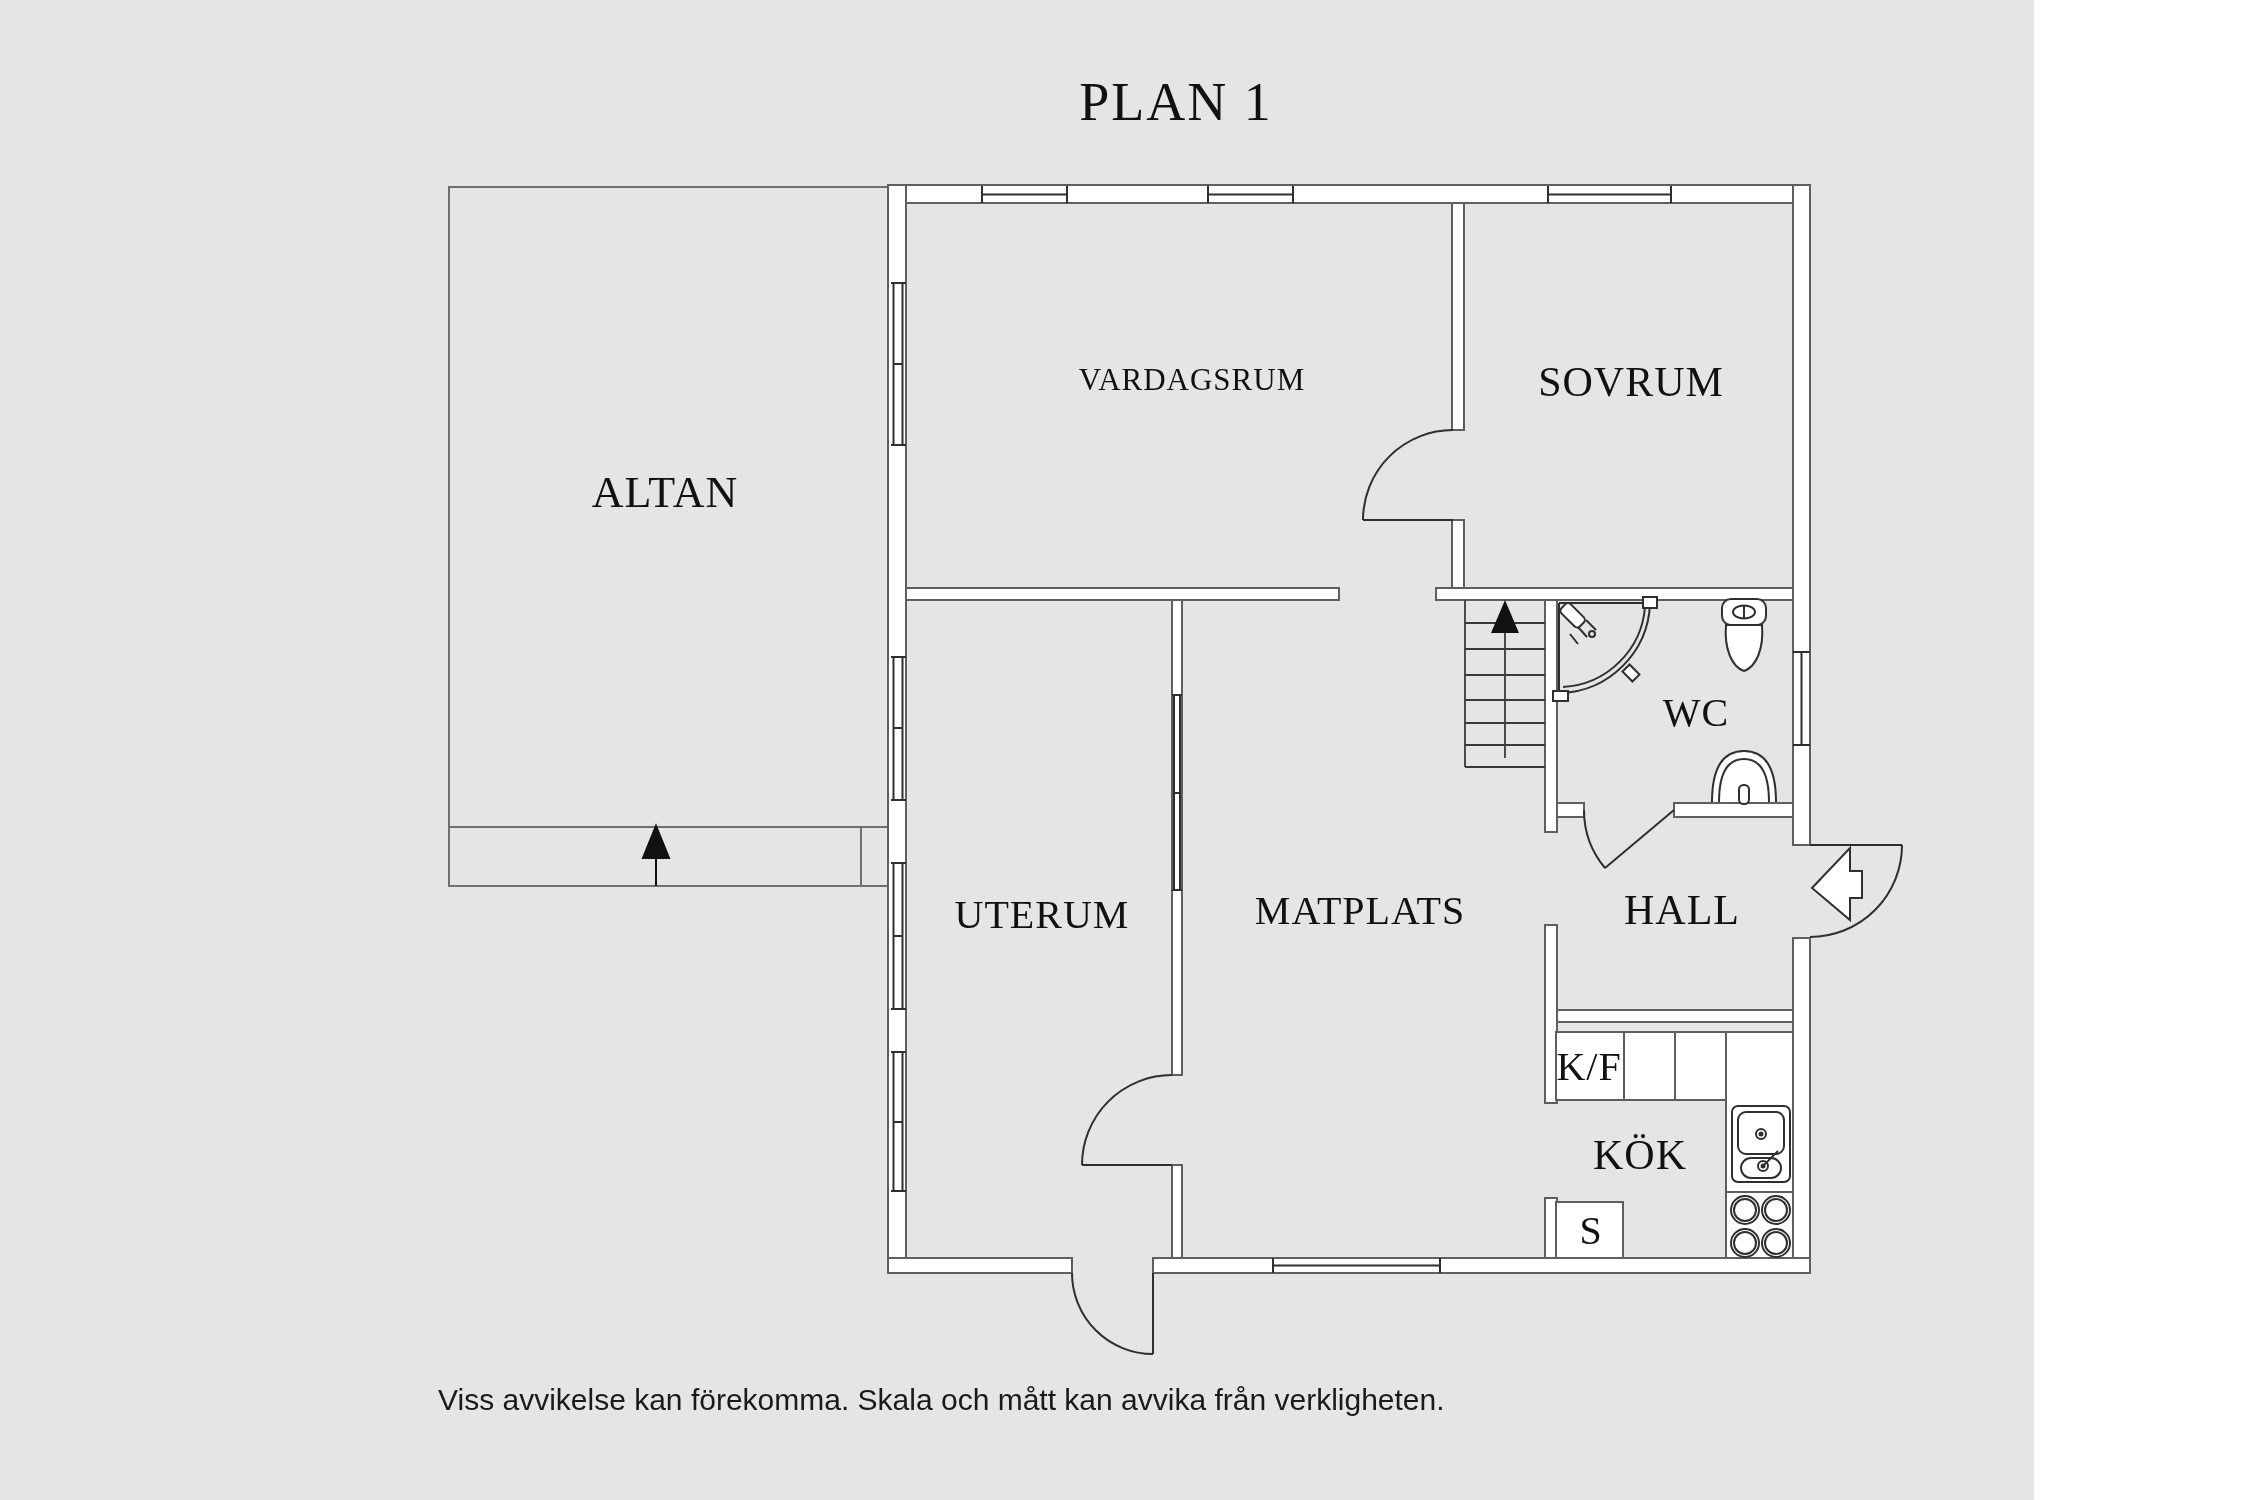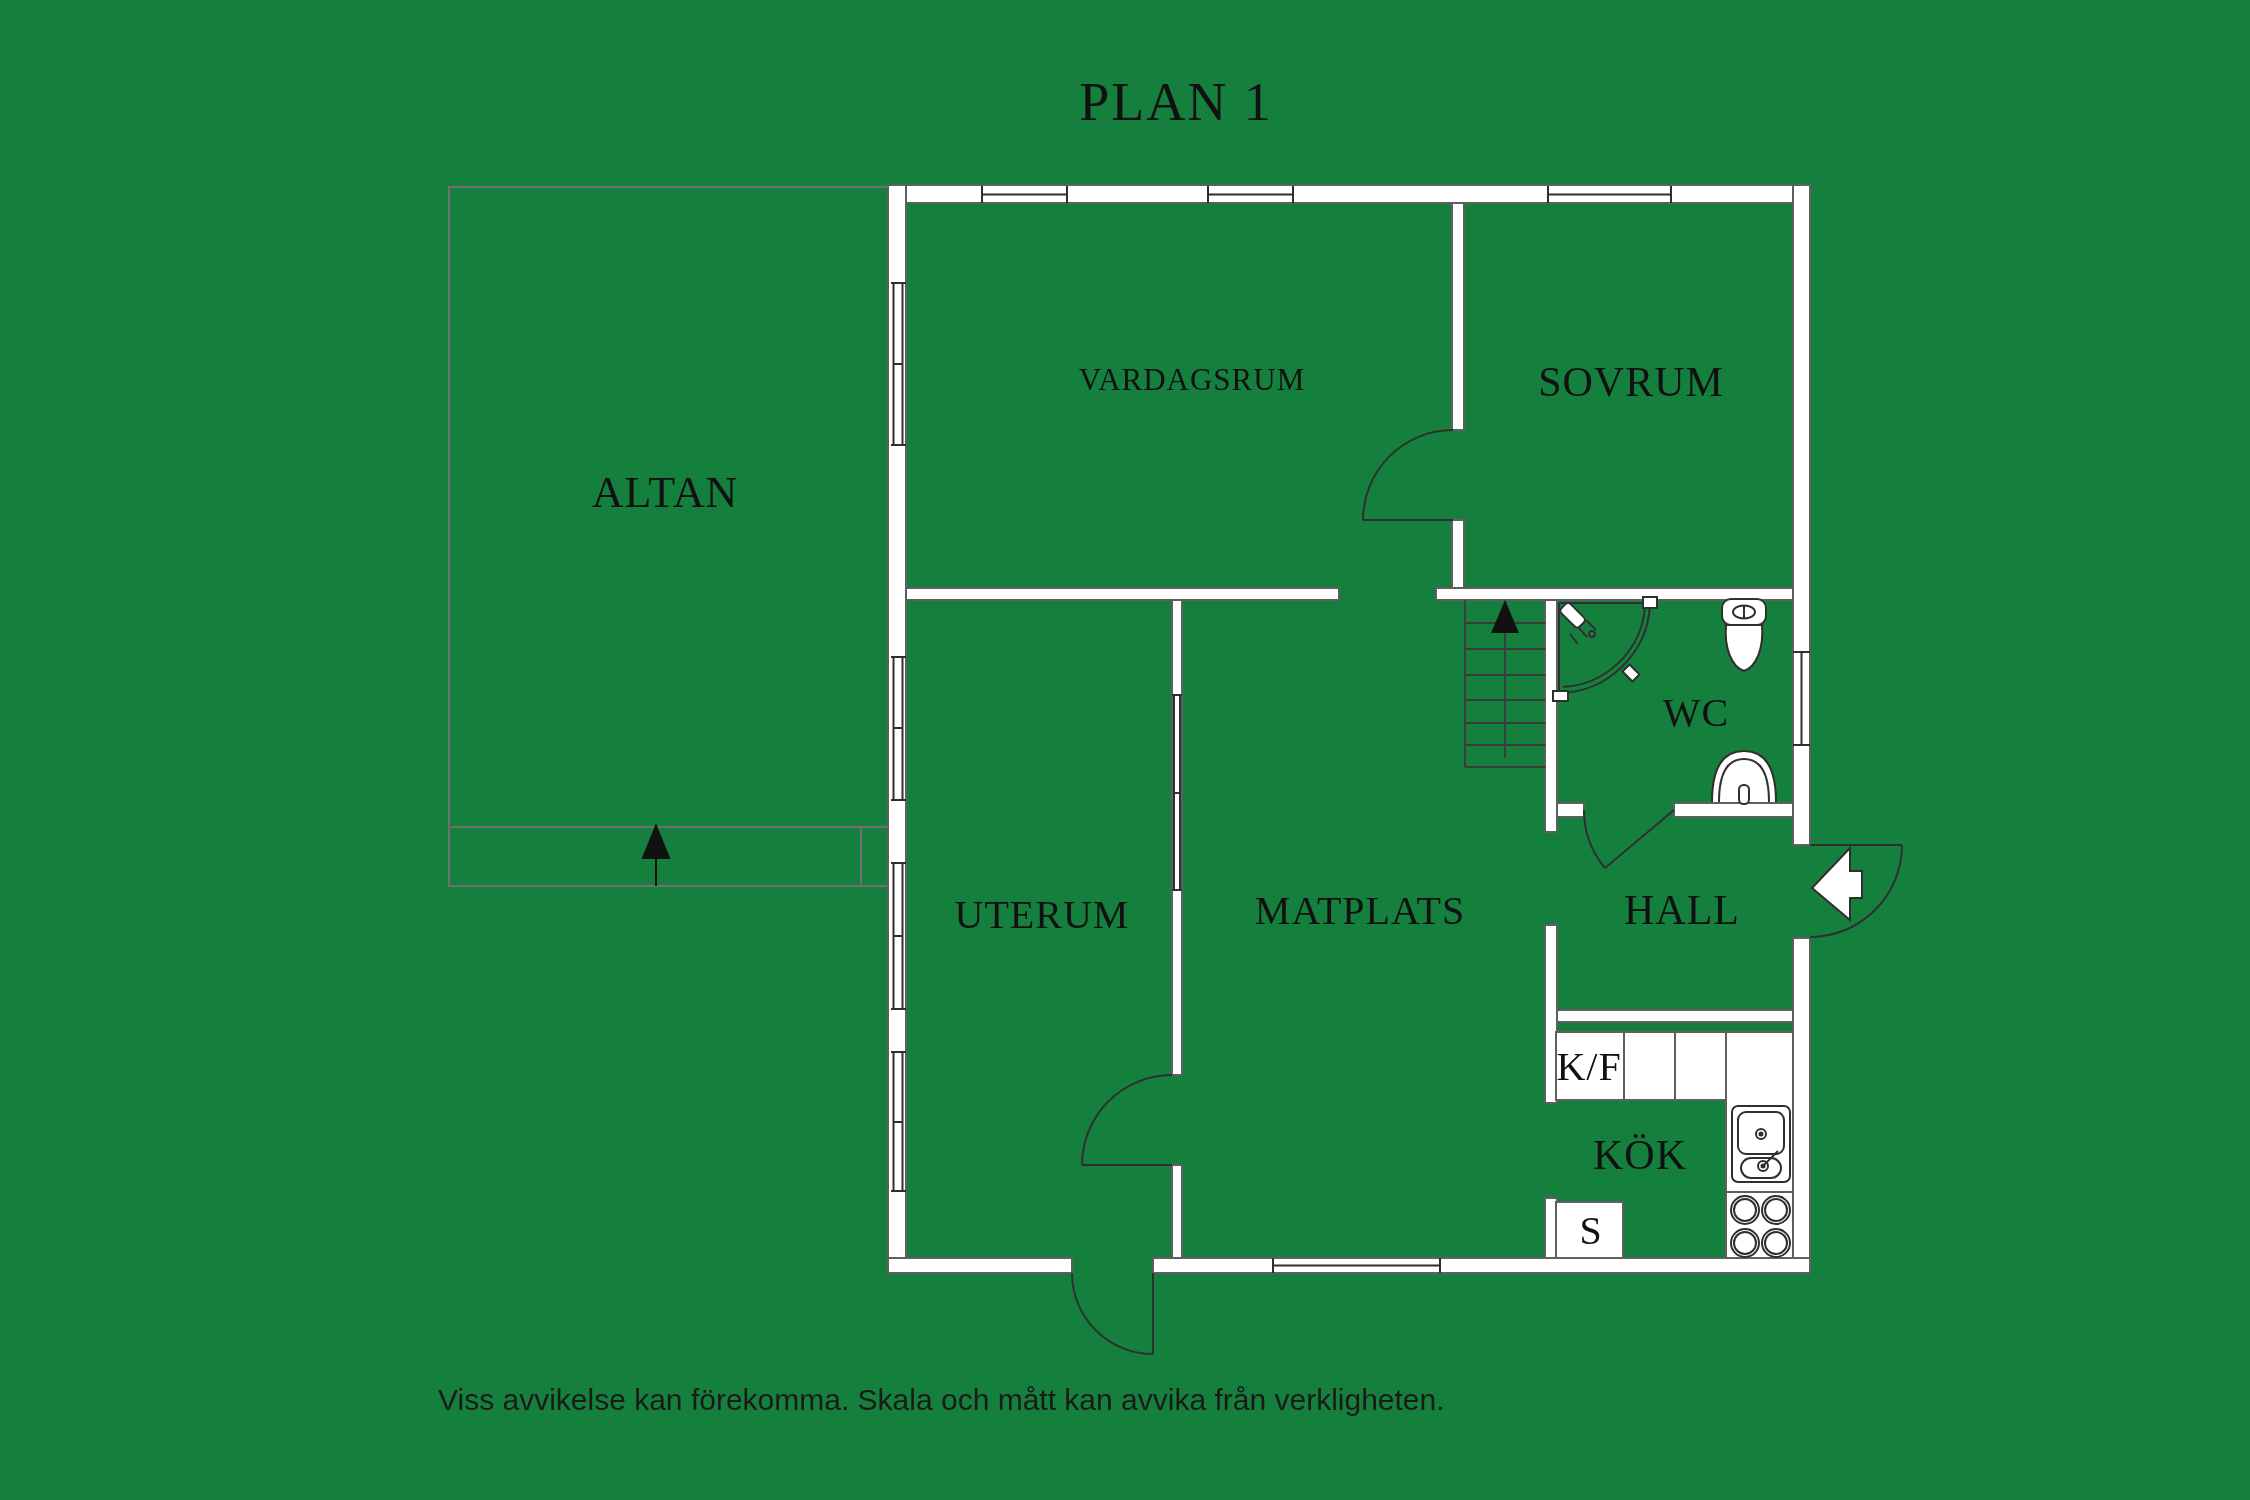--- a/index.html
+++ b/index.html
@@ -1,16 +1,16 @@
 <!DOCTYPE html>
 <html><head>
 <meta charset="utf-8">
 <style>
   html,body{margin:0;padding:0;background:#fff;}
-  .canvas{position:relative;width:2250px;height:1500px;background:#15803d;overflow:hidden;}
+  .canvas{position:relative;width:2034px;height:1500px;background:#e5e5e5;overflow:hidden;}
   svg{display:block;}
   .room-label{font-family:"Liberation Serif","DejaVu Serif",serif;fill:#111;letter-spacing:1px;}
   .title-label{font-family:"Liberation Serif","DejaVu Serif",serif;fill:#111;letter-spacing:2px;}
   .disclaimer{font-family:"Liberation Sans","DejaVu Sans",sans-serif;fill:#1a1a1a;}
 </style>
 </head>
 <body>
 
 <div class="canvas">
 <svg width="2250" height="1500" viewBox="0 0 2250 1500">

